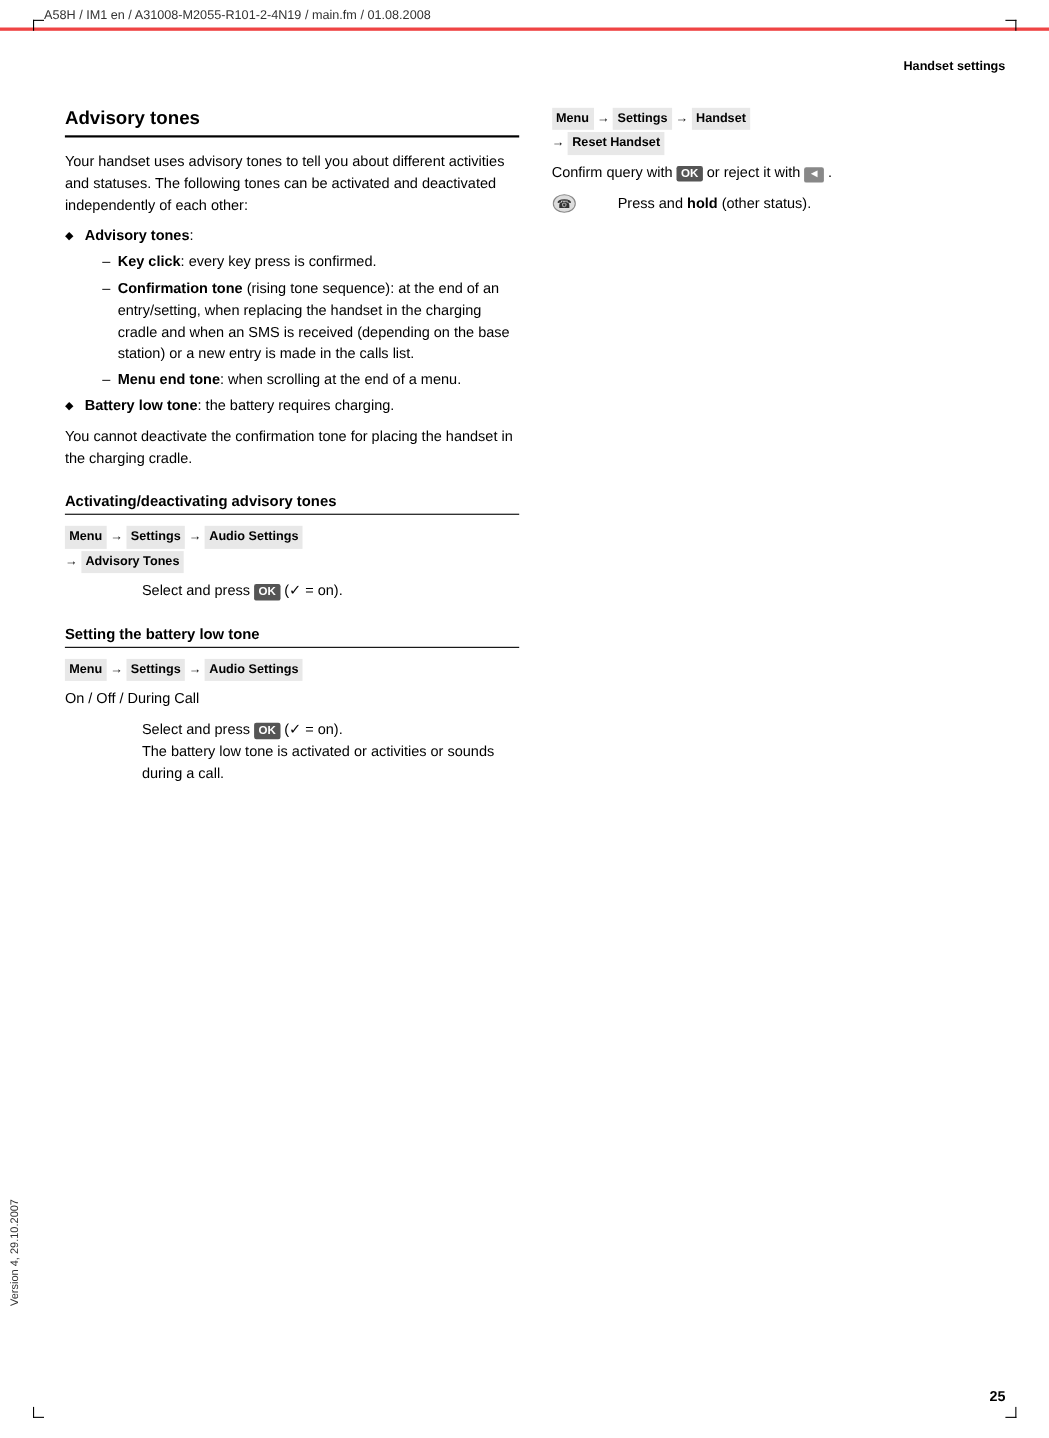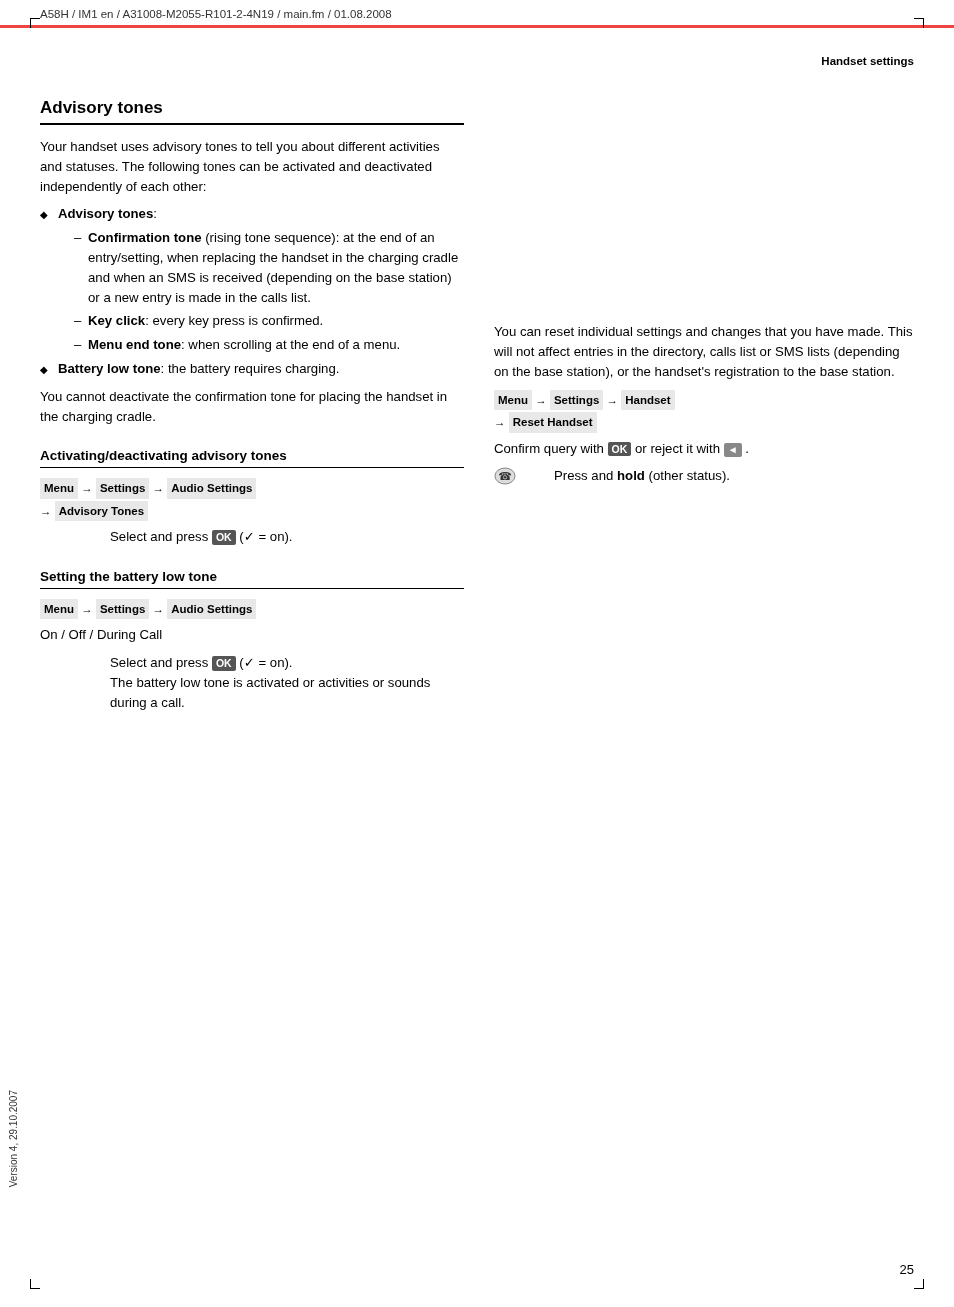--- a/index.html
+++ b/index.html
@@ -31,21 +31,21 @@
       display: flex;
       align-items: center;
     }
 
     
     .footer {
       position: absolute;
       bottom: 30px;
       right: 40px;
       font-size: 13px;
-      font-weight: normal;
+      font-weight: bold;
       text-align: center;
     }
 
     
     .sidebar-version {
       position: absolute;
       left: 8px;
       bottom: 120px;
       font-size: 10px;
       color: #333;
@@ -71,23 +71,22 @@
       right: 40px;
       font-size: 11.5px;
       font-weight: bold;
       color: #000;
     }
 
     
     .content {
       display: flex;
       flex-direction: row;
-      padding: 70px 40px 40px 40px;
+      padding: 70px 40px 40px 59px;
       gap: 30px;
-      align-items: center;
     }
 
     .left-col {
       flex: 1;
       max-width: 450px;
     }
 
     .right-col {
       flex: 1;
       max-width: 420px;
@@ -257,24 +256,24 @@
 
       <div class="section-heading">Advisory tones</div>
 
       <p>Your handset uses advisory tones to tell you about different activities and statuses. The following tones can be activated and deactivated independently of each other:</p>
 
       <ul class="bullet-list">
         <li>
           <strong>Advisory tones</strong><span>:</span>
           <ul class="sub-list">
             <li>
-              <strong>Confirmation tone</strong><span> (rising tone sequence): at the end of an entry/setting, when replacing the handset in the charging cradle and when an SMS is received (depending on the base station) or a new entry is made in the calls list.</span>
+              <strong>Key click</strong><span>: every key press is confirmed.</span>
             </li>
             <li>
-              <strong>Key click</strong><span>: every key press is confirmed.</span>
+              <strong>Confirmation tone</strong><span> (rising tone sequence): at the end of an entry/setting, when replacing the handset in the charging cradle and when an SMS is received (depending on the base station) or a new entry is made in the calls list.</span>
             </li>
             <li>
               <strong>Menu end tone</strong><span>: when scrolling at the end of a menu.</span>
             </li>
           </ul>
         </li>
         <li>
           <strong>Battery low tone</strong><span>: the battery requires charging.</span>
         </li>
       </ul>
@@ -325,21 +324,20 @@
         <span> (✓ = on).</span>
         <br>
         <span>The battery low tone is activated or activities or sounds during a call.</span>
       </div>
 
     </div>
 
     <div class="right-col">
 
 
-      <p>You can reset individual settings and changes that you have made. This will not affect entries in the directory, calls list or SMS lists (depending on the base station), or the handset's registration to the base station.</p>
 
       <div class="menu-block">
         <div class="menu-line">
           <span class="menu-path">Menu</span>
           <span class="arrow"> → </span>
           <span class="menu-path">Settings</span>
           <span class="arrow"> → </span>
           <span class="menu-path">Handset</span>
         </div>
         <div class="menu-line">

